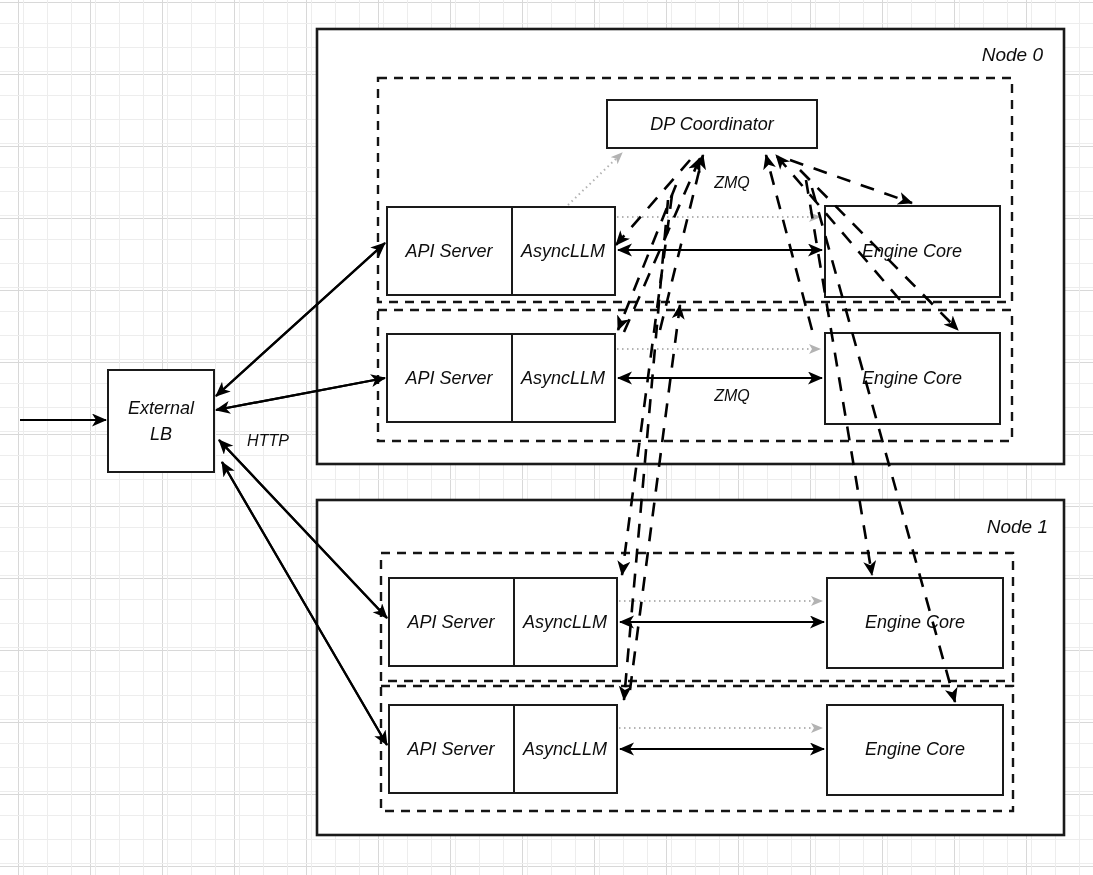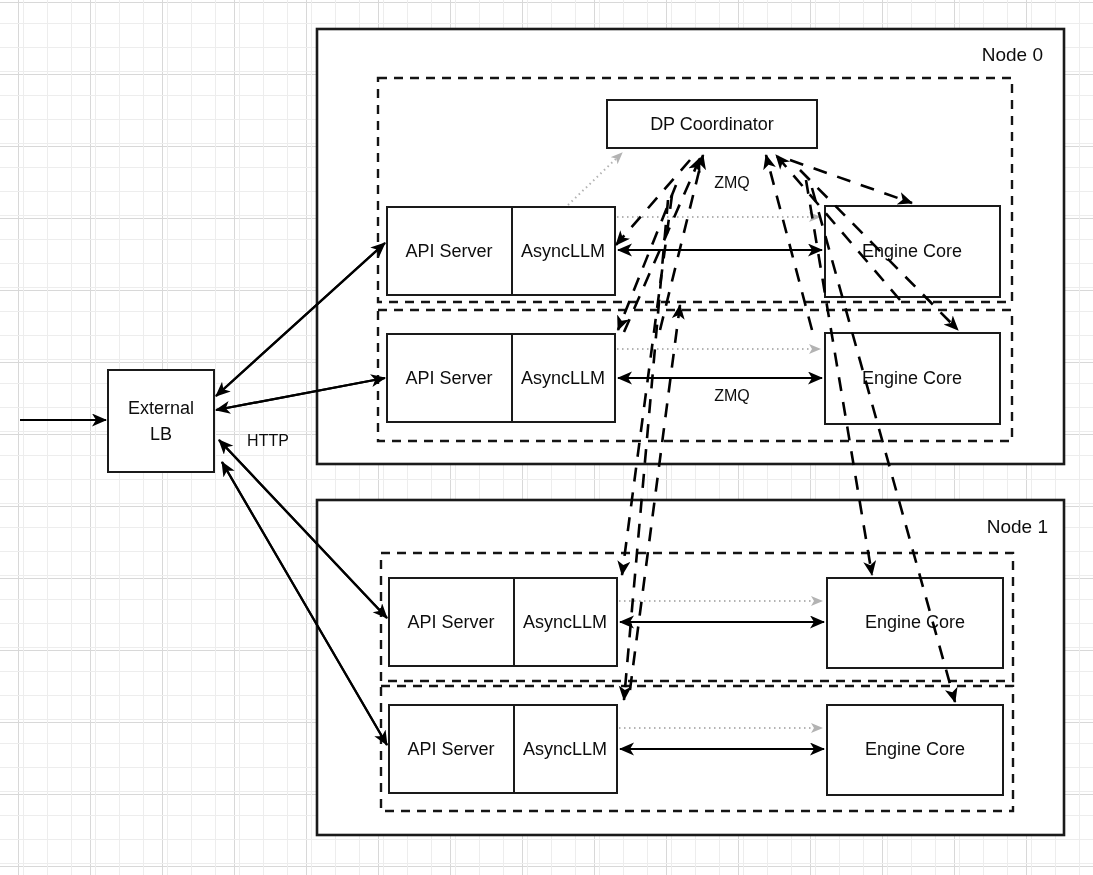--- a/index.html
+++ b/index.html
@@ -1,18 +1,18 @@
 <!DOCTYPE html>
 <html><head>
 <meta charset="utf-8">
 <style>
   html,body{margin:0;padding:0;background:#ffffff;}
   body{width:1093px;height:875px;overflow:hidden;
        font-family:"Liberation Sans", sans-serif;}
-  #canvas{position:relative;width:1093px;height:875px;}
+  #canvas{position:relative;width:1093px;height:875px;font-style:italic;}
   .grid-bg{position:absolute;left:0;top:0;width:1093px;height:875px;
     background-color:#ffffff;
     background-image:
       linear-gradient(to right, #ededed 1px, transparent 1px),
       linear-gradient(to bottom, #ededed 1px, transparent 1px),
       linear-gradient(to right, #d8d8d8 1px, transparent 1px),
       linear-gradient(to bottom, #d8d8d8 1px, transparent 1px);
     background-size:24px 24px, 24px 24px, 72px 72px, 72px 72px;
     background-position:-1px -1px, -1px -1px, 18px 2px, 18px 2px;
   }

